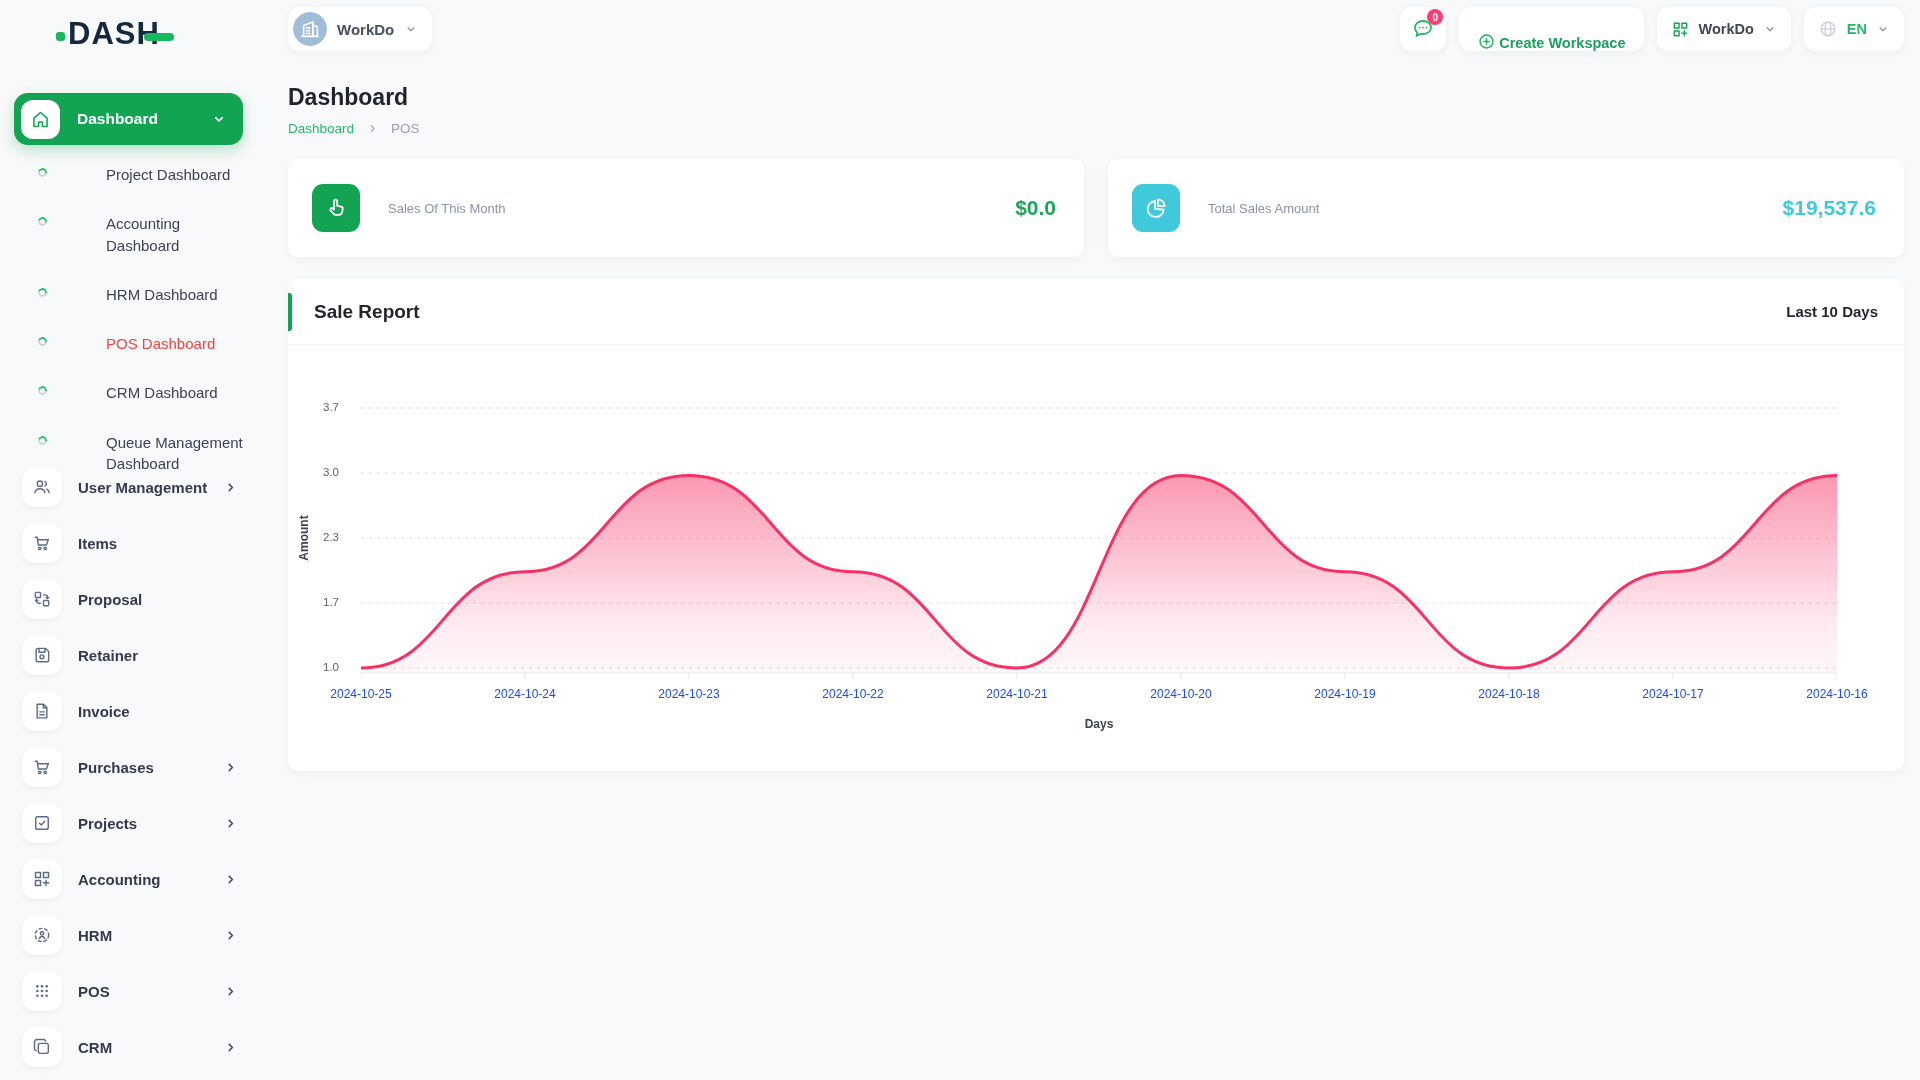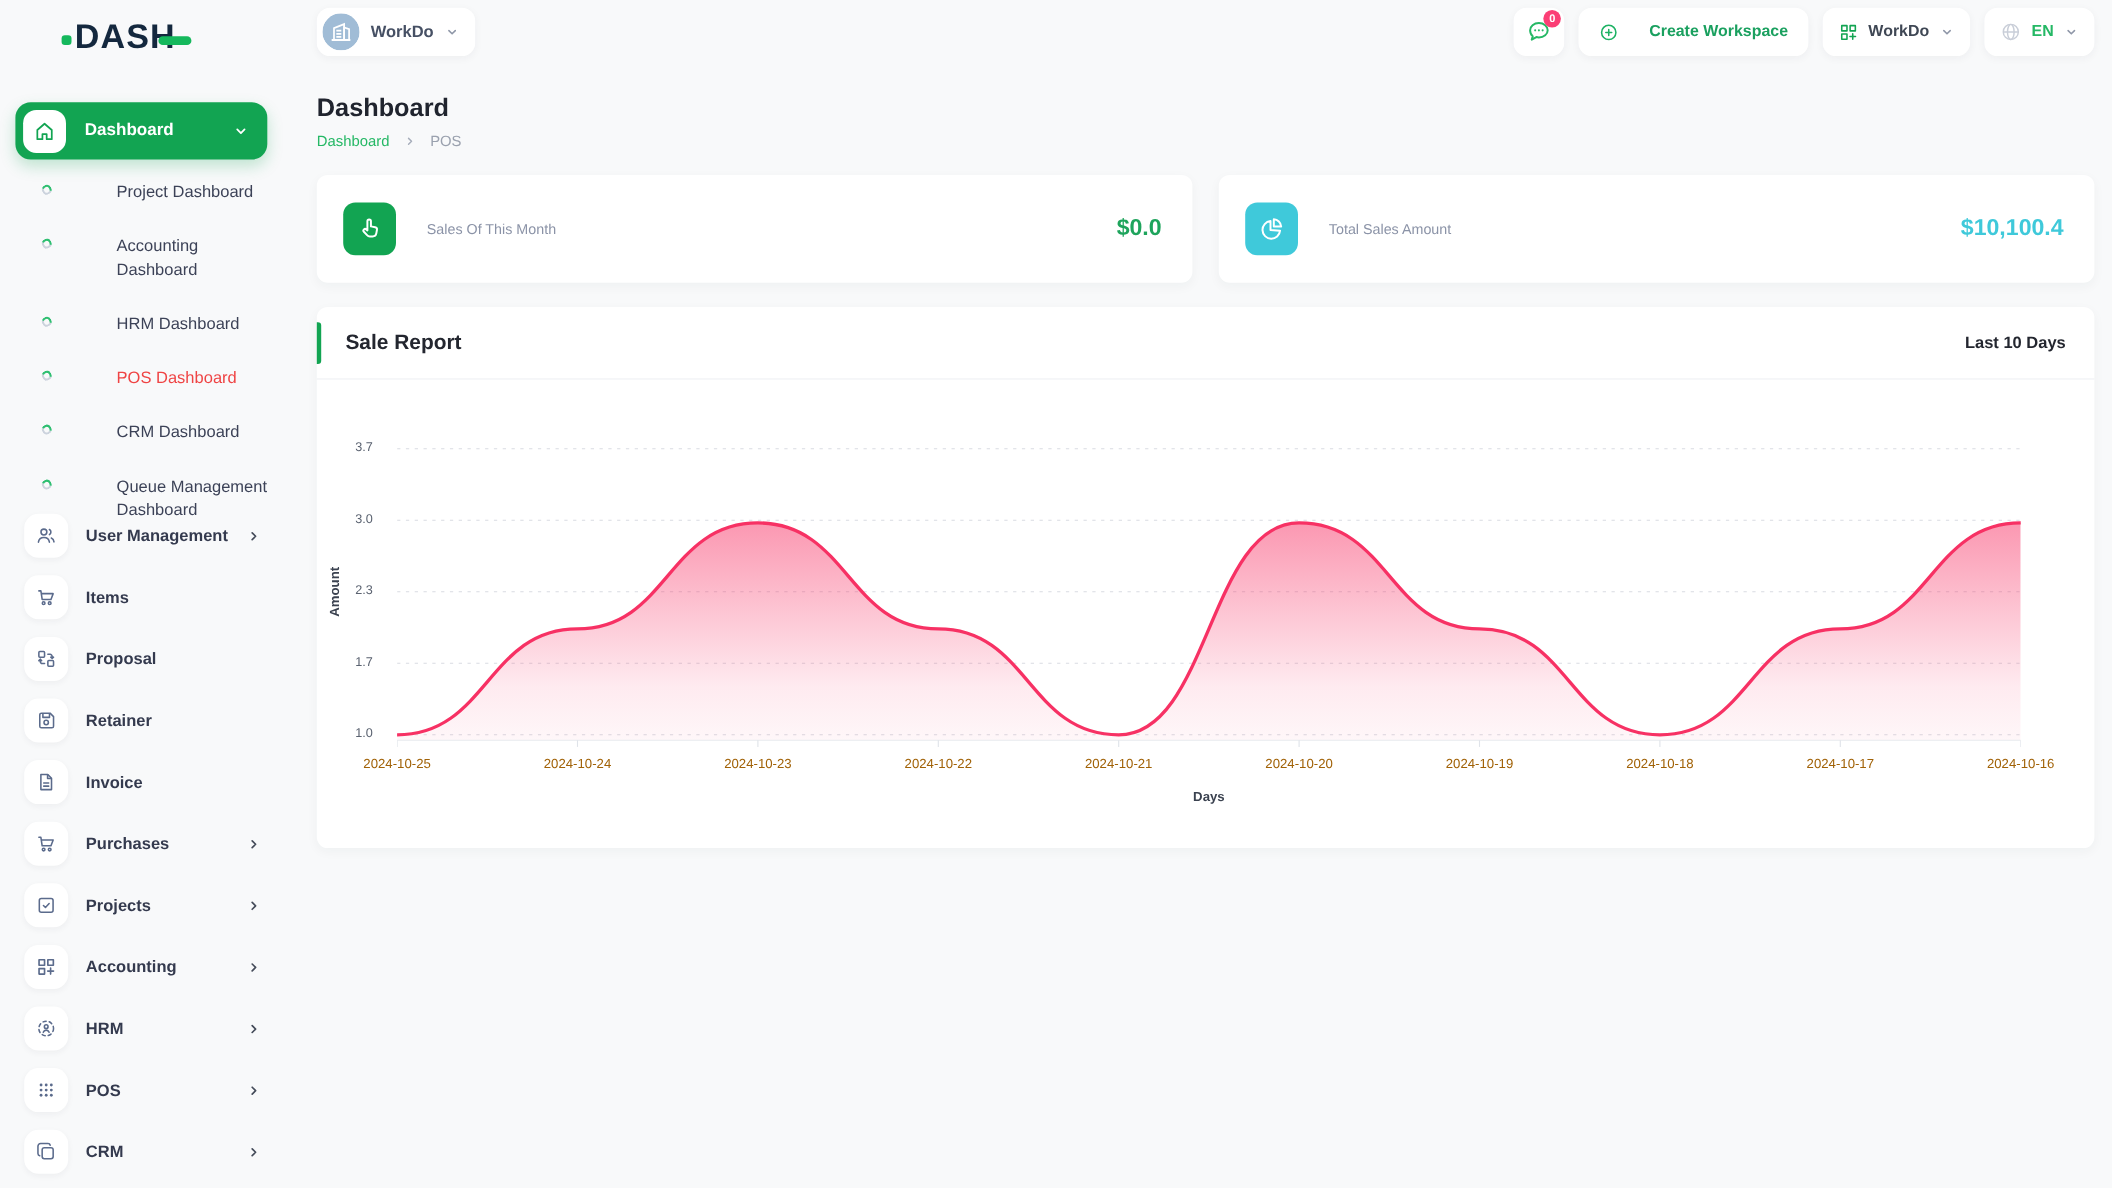--- a/index.html
+++ b/index.html
@@ -48,21 +48,21 @@
   .avatar { width:34px; height:34px; border-radius:50%; overflow:hidden; }
   .avatar svg { width:100%; height:100%; display:block; }
   .ws-name { font-size:15px; font-weight:600; color:#465064; }
   .pill .chev { width:14px; height:14px; color:#8f97a8; }
   .tb-right { display:flex; align-items:center; gap:13px; }
   .msg-btn { position:relative; width:46px; height:44px; justify-content:center; }
   .msg-btn .bubble { width:24px; height:24px; color:#25b865; }
   .msg-btn .bubble svg { width:100%; height:100%; }
   .badge { position:absolute; top:2px; right:3px; min-width:16px; height:16px; border-radius:8px; background:#fb3e75;
     color:#fff; font-size:10px; font-weight:700; display:flex; align-items:center; justify-content:center; padding:0 4px; }
-  .create-pill { padding:0 18px; gap:27px; font-size:14.5px; font-weight:600; color:#1aa05f; }
+  .create-pill { padding:0 18px; gap:3px; font-size:14.5px; font-weight:600; color:#1aa05f;align-items:flex-end; }
   .create-pill .ic { width:19px; height:19px; color:#1db264; }
   .create-pill .ic svg { width:100%; height:100%; }
   .wd-pill { padding:0 14px; gap:9px; font-size:14.5px; font-weight:600; color:#3f4754; }
   .wd-pill .ic { width:19px; height:19px; color:#12a452; }
   .wd-pill .ic svg { width:100%; height:100%; }
   .lang-pill { padding:0 14px; gap:9px; font-size:14.5px; font-weight:700; color:#25b865; }
   .lang-pill .ic { width:20px; height:20px; color:#c9ced8; }
   .lang-pill .ic svg { width:100%; height:100%; }
 
   
@@ -86,21 +86,21 @@
     box-shadow:0 3px 10px rgba(30,40,60,.04); }
   .chart-head { position:relative; height:66px; border-bottom:1px solid #eef0f3; display:flex; align-items:center;
     padding:0 26px; }
   .accent { position:absolute; left:0; top:14px; width:4px; height:38px; background:#12a452; border-radius:0 3px 3px 0; }
   .chart-title { flex:1; font-size:19px; font-weight:700; color:#23262f; }
   .chart-range { font-size:15px; font-weight:700; color:#23262f; }
 
   .chart-wrap { position:absolute; inset:0; }
   .chart-svg { position:absolute; left:73px; top:124px; cursor:crosshair; }
   .ytick { position:absolute; left:22px; width:42px; text-align:center; font-size:11.5px; color:#5a6270; }
-  .xtick { position:absolute; top:408px; transform:translateX(-50%); font-size:12px; color:#a16207; white-space:nowrap; }
+  .xtick { position:absolute; top:408px; transform:translateX(-50%); font-size:12px; color:#1d4ed8; white-space:nowrap; }
   .axis-title { position:absolute; font-size:12px; font-weight:700; color:#3b4250; }
   .ylab { left:-24px; top:252px; width:80px; text-align:center; transform:rotate(-90deg); }
   .xlab { top:438px; transform:translateX(-50%); }
 </style>
 </head>
 <body>
 
 <div class="app">
 
   <aside class="sidebar">
@@ -396,21 +396,21 @@
         <span class="stat-value" id="stat-val-0" style="color: rgb(30, 164, 92);">$0.0</span>
       </div>
       <div class="stat-card">
         <span class="stat-tile" id="stat-tile-1" style="background: rgb(63, 201, 218);">
             <svg viewBox="0 0 24 24" fill="none" stroke="currentColor" stroke-width="1.8" stroke-linejoin="round">
               <path d="M11 5a8 8 0 1 0 8.7 8.7L11 13Z"></path>
               <path d="M14 3.3A7.3 7.3 0 0 1 20.7 10H14Z"></path>
             </svg>
           </span>
         <span class="stat-label">Total Sales Amount</span>
-        <span class="stat-value" id="stat-val-1" style="color: rgb(63, 201, 218);">$10,100.4</span>
+        <span class="stat-value" id="stat-val-1" style="color: rgb(63, 201, 218);">$19,537.6</span>
       </div>
     </div>
 
     <section class="chart-card">
       <div class="chart-head">
         <span class="accent"></span>
         <span class="chart-title">Sale Report</span>
         <span class="chart-range">Last 10 Days</span>
       </div>
       <div class="chart-wrap" id="chart-wrap">

